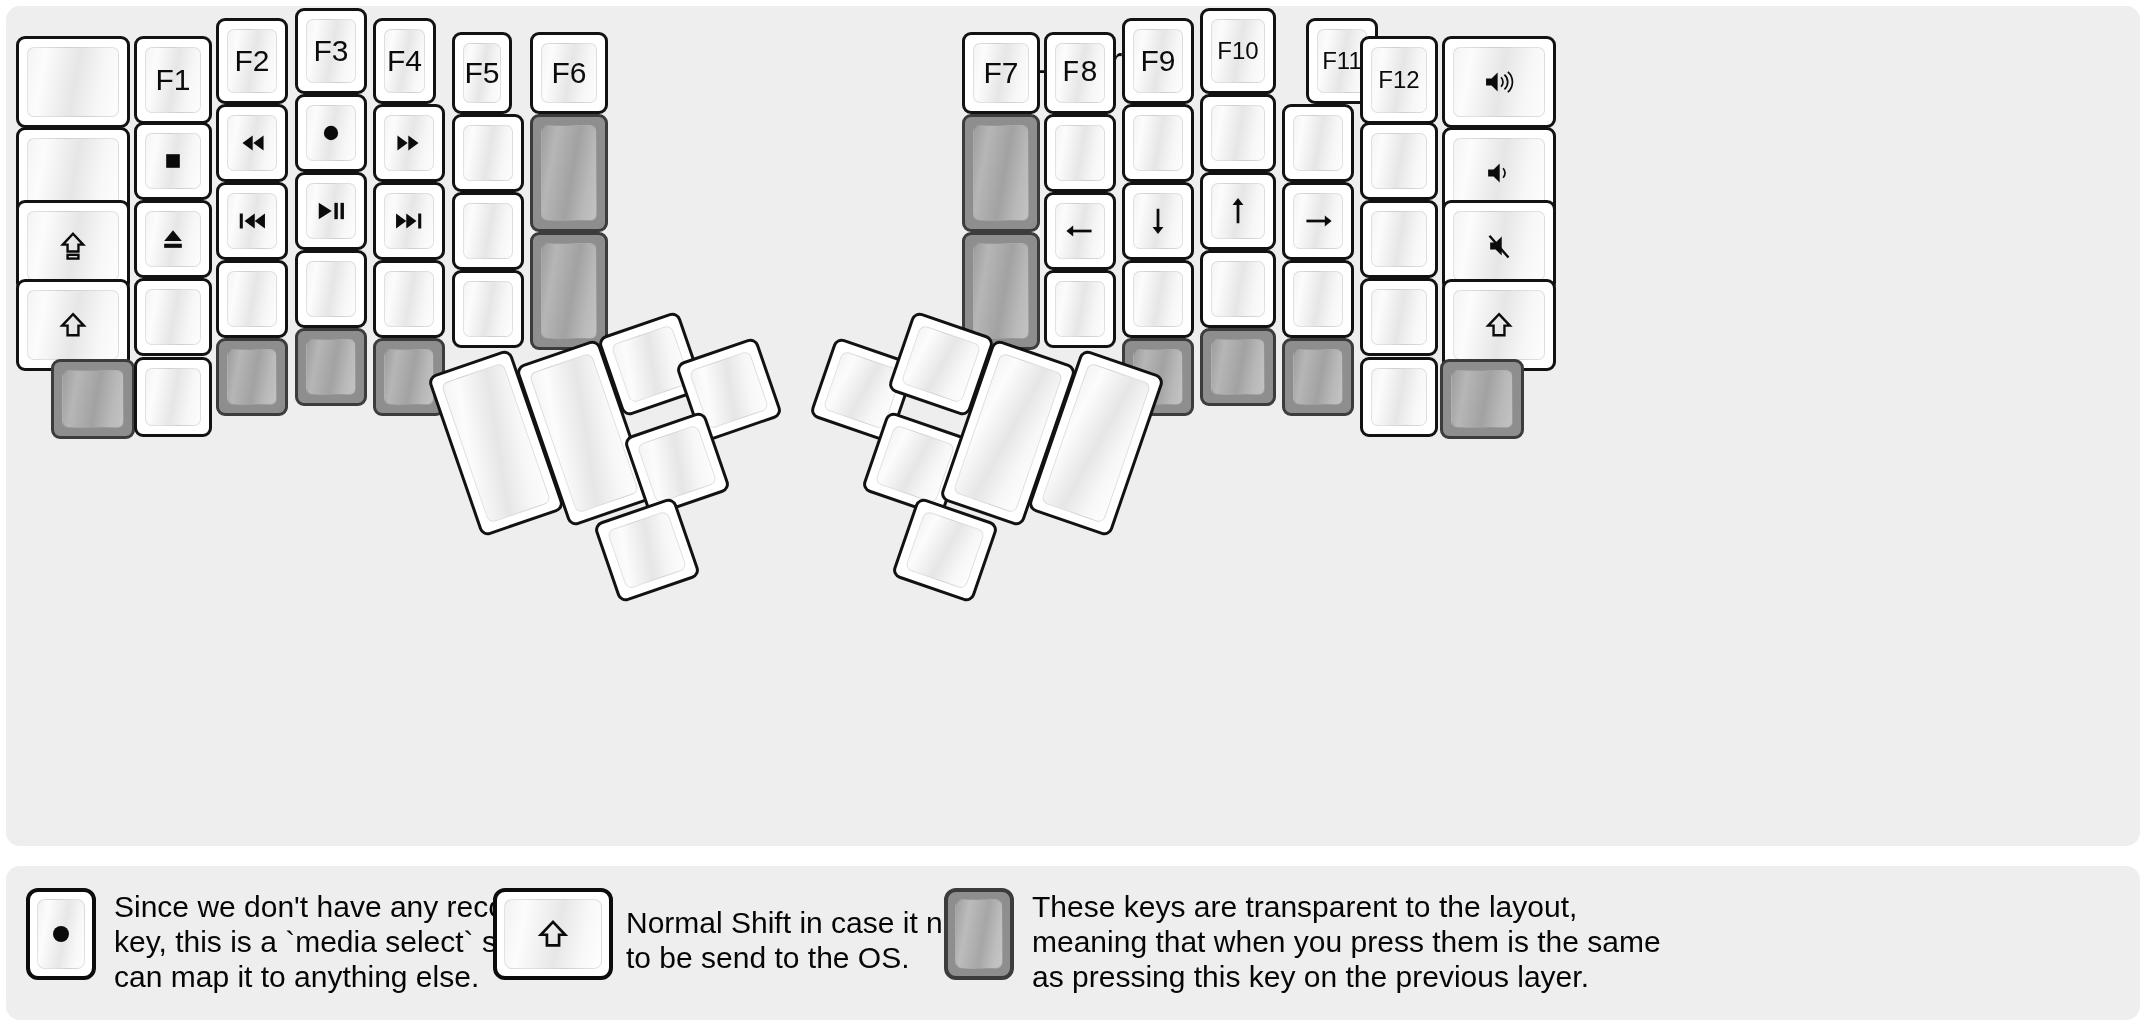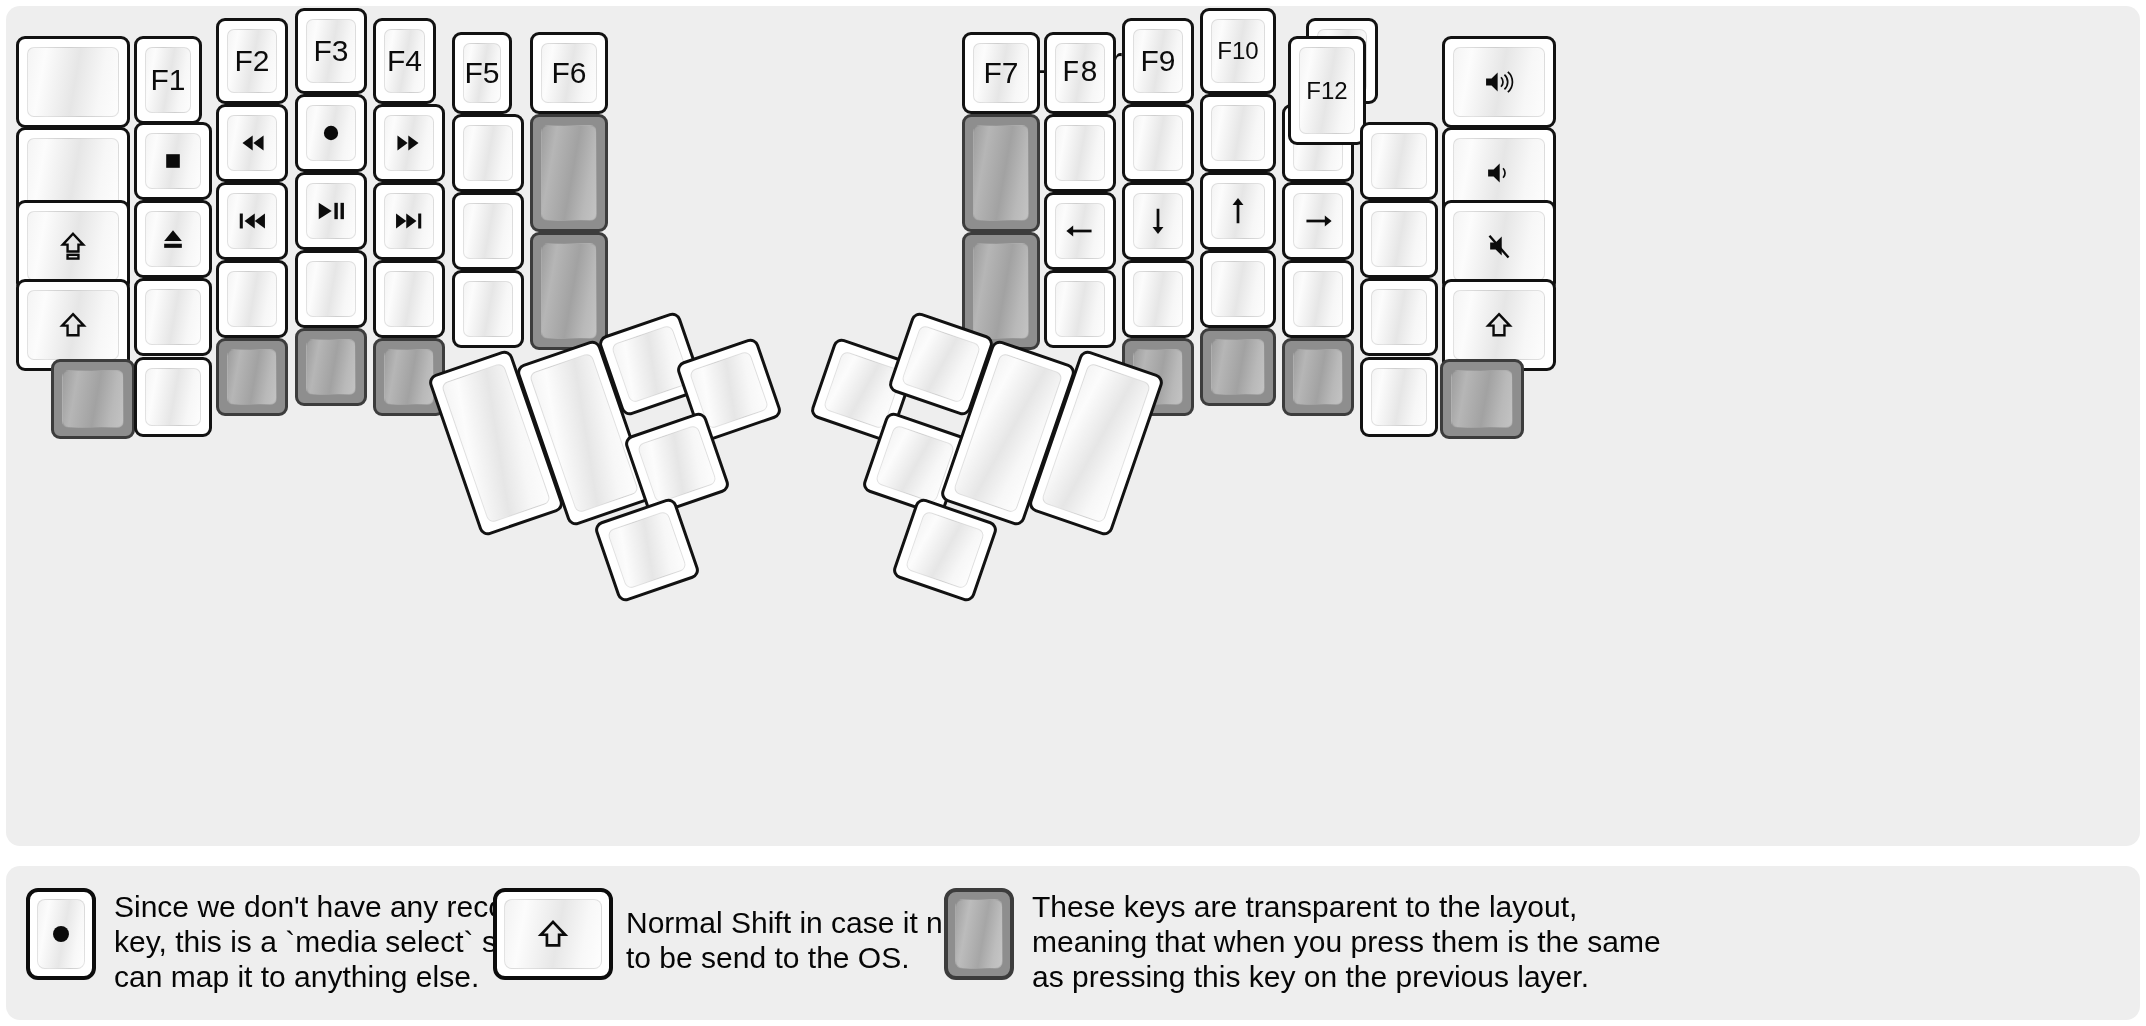--- a/index.html
+++ b/index.html
@@ -133,21 +133,21 @@
         <div class="lbl">
           <svg class="glyph" width="34" height="34" viewBox="0 0 100 100" fill="#0b0b0b">
             <path d="M50 18 L82 52 L66 52 L66 80 L34 80 L34 52 L18 52 Z" fill="none" stroke="#0b0b0b" stroke-width="7" stroke-linejoin="miter"></path>
           </svg>
         </div>
       </div>
       <div class="key trans" style="left: 51px; top: 359px; width: 84px; height: 80px;">
         <div class="cap"></div>
         <div class="lbl"></div>
       </div>
-      <div class="key" style="left: 134px; top: 36px; width: 68px; height: 88px;">
+      <div class="key" style="left: 134px; top: 36px; width: 78px; height: 88px;">
         <div class="cap"></div>
         <div class="lbl">F1</div>
       </div>
       <div class="key" style="left: 134px; top: 122px; width: 78px; height: 78px;">
         <div class="cap"></div>
         <div class="lbl">
           <svg class="glyph" width="34" height="34" viewBox="0 0 100 100" fill="#0b0b0b">
             <rect x="30" y="30" width="40" height="40"></rect>
           </svg>
         </div>
@@ -416,21 +416,21 @@
         </div>
       </div>
       <div class="key" style="left: 1282px; top: 260px; width: 72px; height: 78px;">
         <div class="cap"></div>
         <div class="lbl"></div>
       </div>
       <div class="key trans" style="left: 1282px; top: 338px; width: 72px; height: 78px;">
         <div class="cap"></div>
         <div class="lbl"></div>
       </div>
-      <div class="key" style="left: 1288px; top: 36px; width: 78px; height: 109px;">
+      <div class="key" style="left: 1360px; top: 36px; width: 78px; height: 88px;">
         <div class="cap"></div>
         <div class="lbl small">F12</div>
       </div>
       <div class="key" style="left: 1360px; top: 122px; width: 78px; height: 78px;">
         <div class="cap"></div>
         <div class="lbl"></div>
       </div>
       <div class="key" style="left: 1360px; top: 200px; width: 78px; height: 78px;">
         <div class="cap"></div>
         <div class="lbl"></div>

